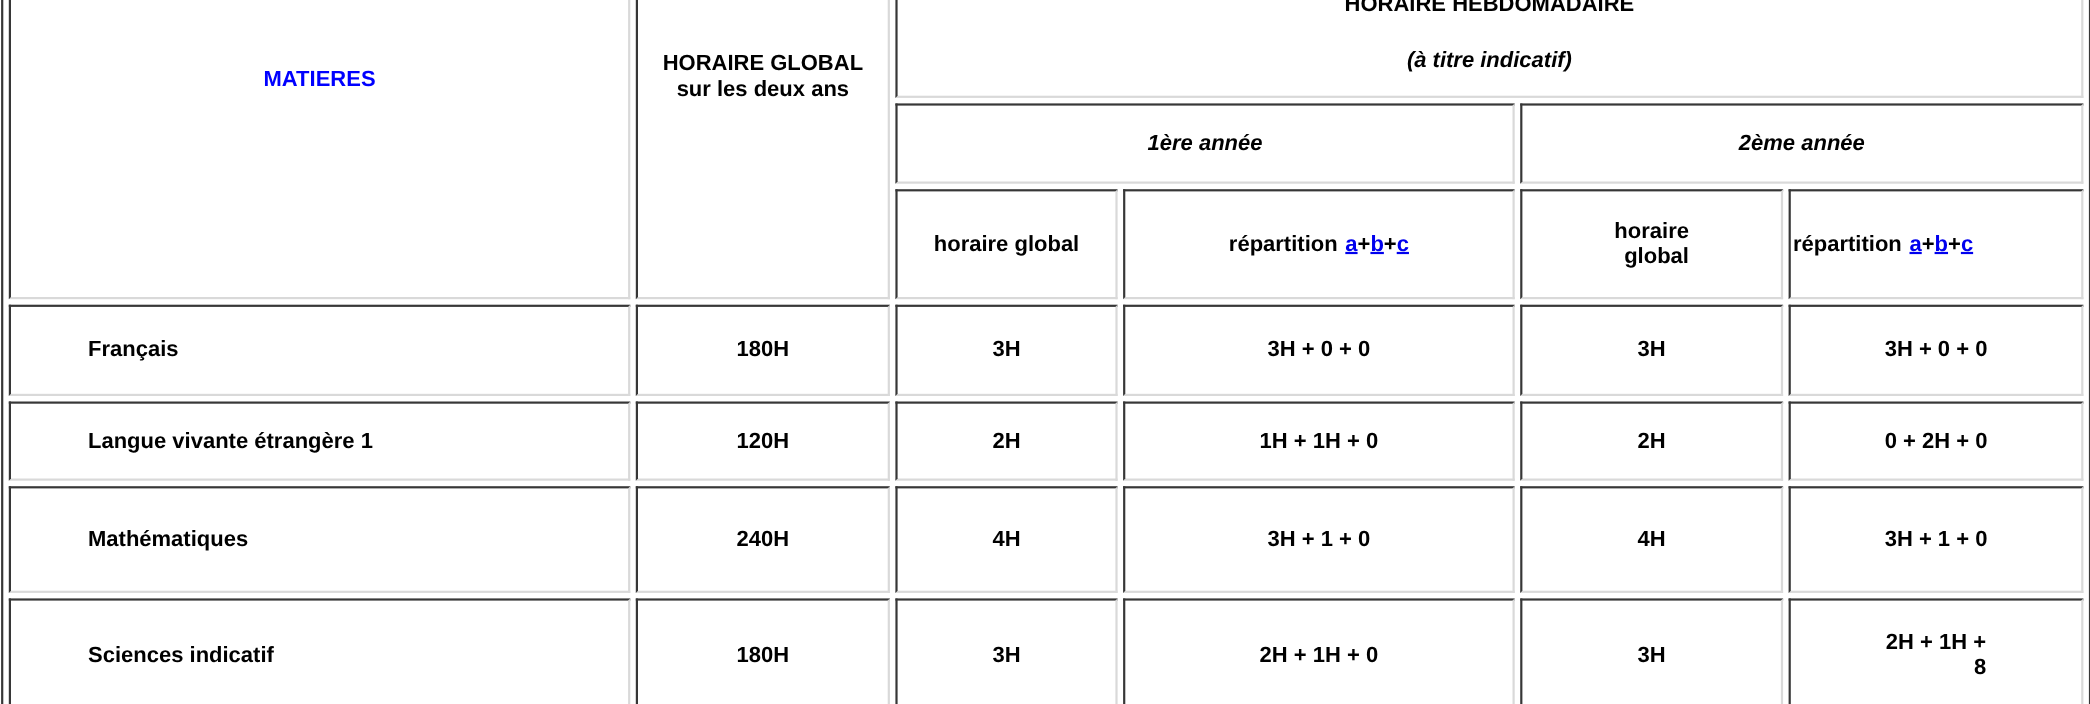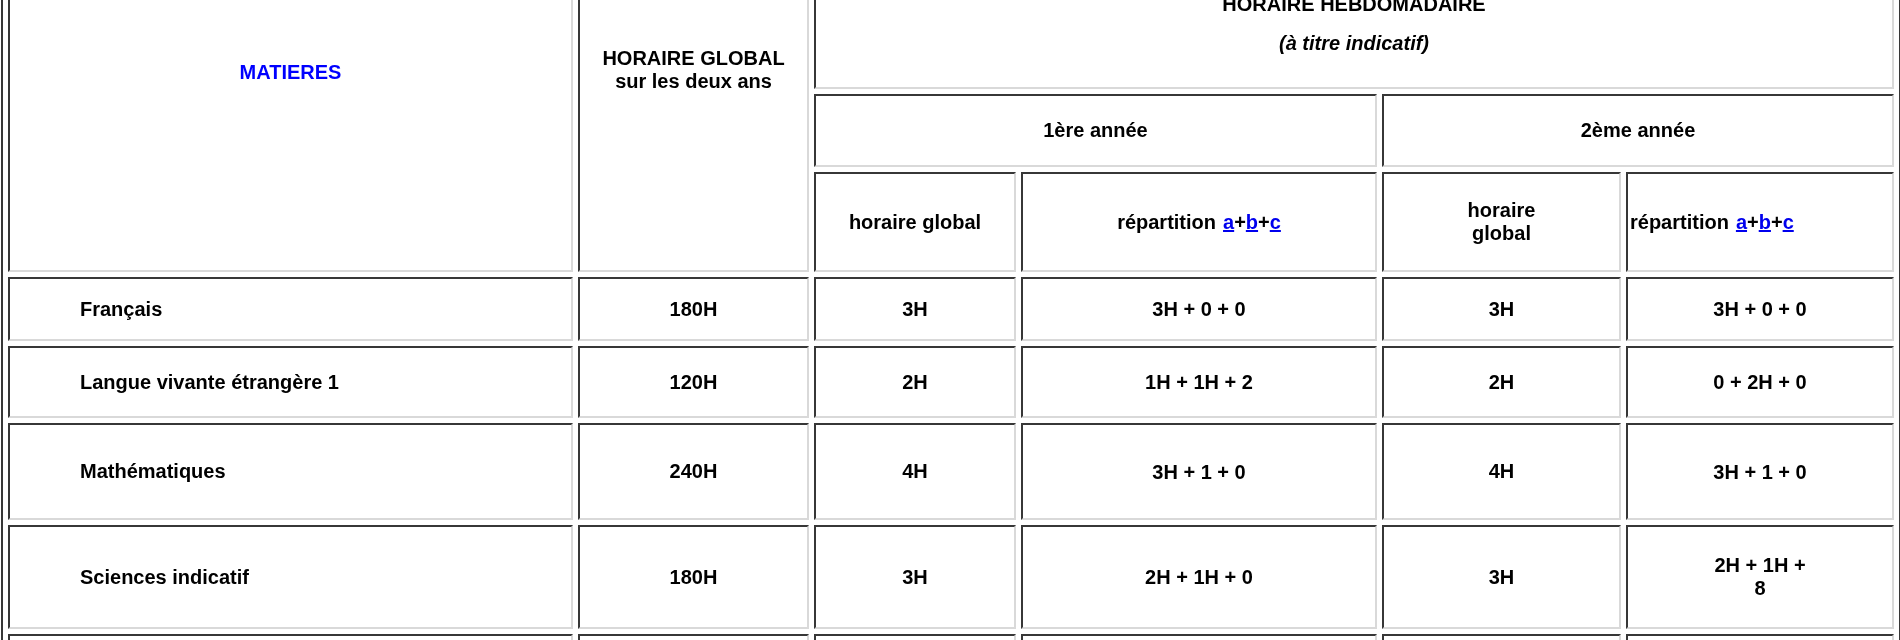--- a/index.html
+++ b/index.html
@@ -50,34 +50,34 @@
     vertical-align:top;
     padding-top:58px;
     white-space:pre-line;
   }
   th.hebdo-title-cell{
     vertical-align:top;
     padding-top:4px;
     height:102px;
   }
   .hebdo-line1{font-size:20px;}
-  .hebdo-line2{font-style:italic;margin-top:16px;}
-  tr.annees-row th{height:73px;}
+  .hebdo-line2{font-style:italic;margin-top:28px;}
+  tr.annees-row th{height:73px;font-style:italic;}
   tr.subhead-row th{height:100px;}
-  .blk{display:inline-block;text-align:center;white-space:pre-line;vertical-align:middle;}
+  .blk{display:inline-block;text-align:right;white-space:pre-line;vertical-align:middle;}
   th.rep-left{text-align:left;padding-left:2px;}
   a.abc{color:var(--blue-link);text-decoration:underline;font-weight:bold;}
   .rep-label{margin-right:7px;}
   .plus{color:var(--ink);}
   
   td.matiere{
     text-align:left;
     padding-left:70px;
   }
-  tr.r0 td{height:64px;}
+  tr.r0 td{height:83px;}
   tr.r1 td{height:72px;}
   tr.r2 td{height:97px;}
   tr.r3 td{height:104px;}
   tr.r4 td{height:60px;}
   tr.r3 .blk{max-width:160px;}
 </style>
 </head>
 <body>
 
 <div class="viewport">
@@ -132,21 +132,21 @@
     <td>
       <span class="blk">3H + 0 + 0</span>
     </td>
   </tr>
 
   <tr class="r1">
     <td class="matiere">Langue vivante étrangère 1</td>
     <td>120H</td>
     <td>2H</td>
     <td>
-      <span class="blk">1H + 1H + 2</span>
+      <span class="blk">1H + 1H + 0</span>
     </td>
     <td>2H</td>
     <td>
       <span class="blk">0 + 2H + 0</span>
     </td>
   </tr>
 
   <tr class="r2">
     <td class="matiere">Mathématiques</td>
     <td>240H</td>

